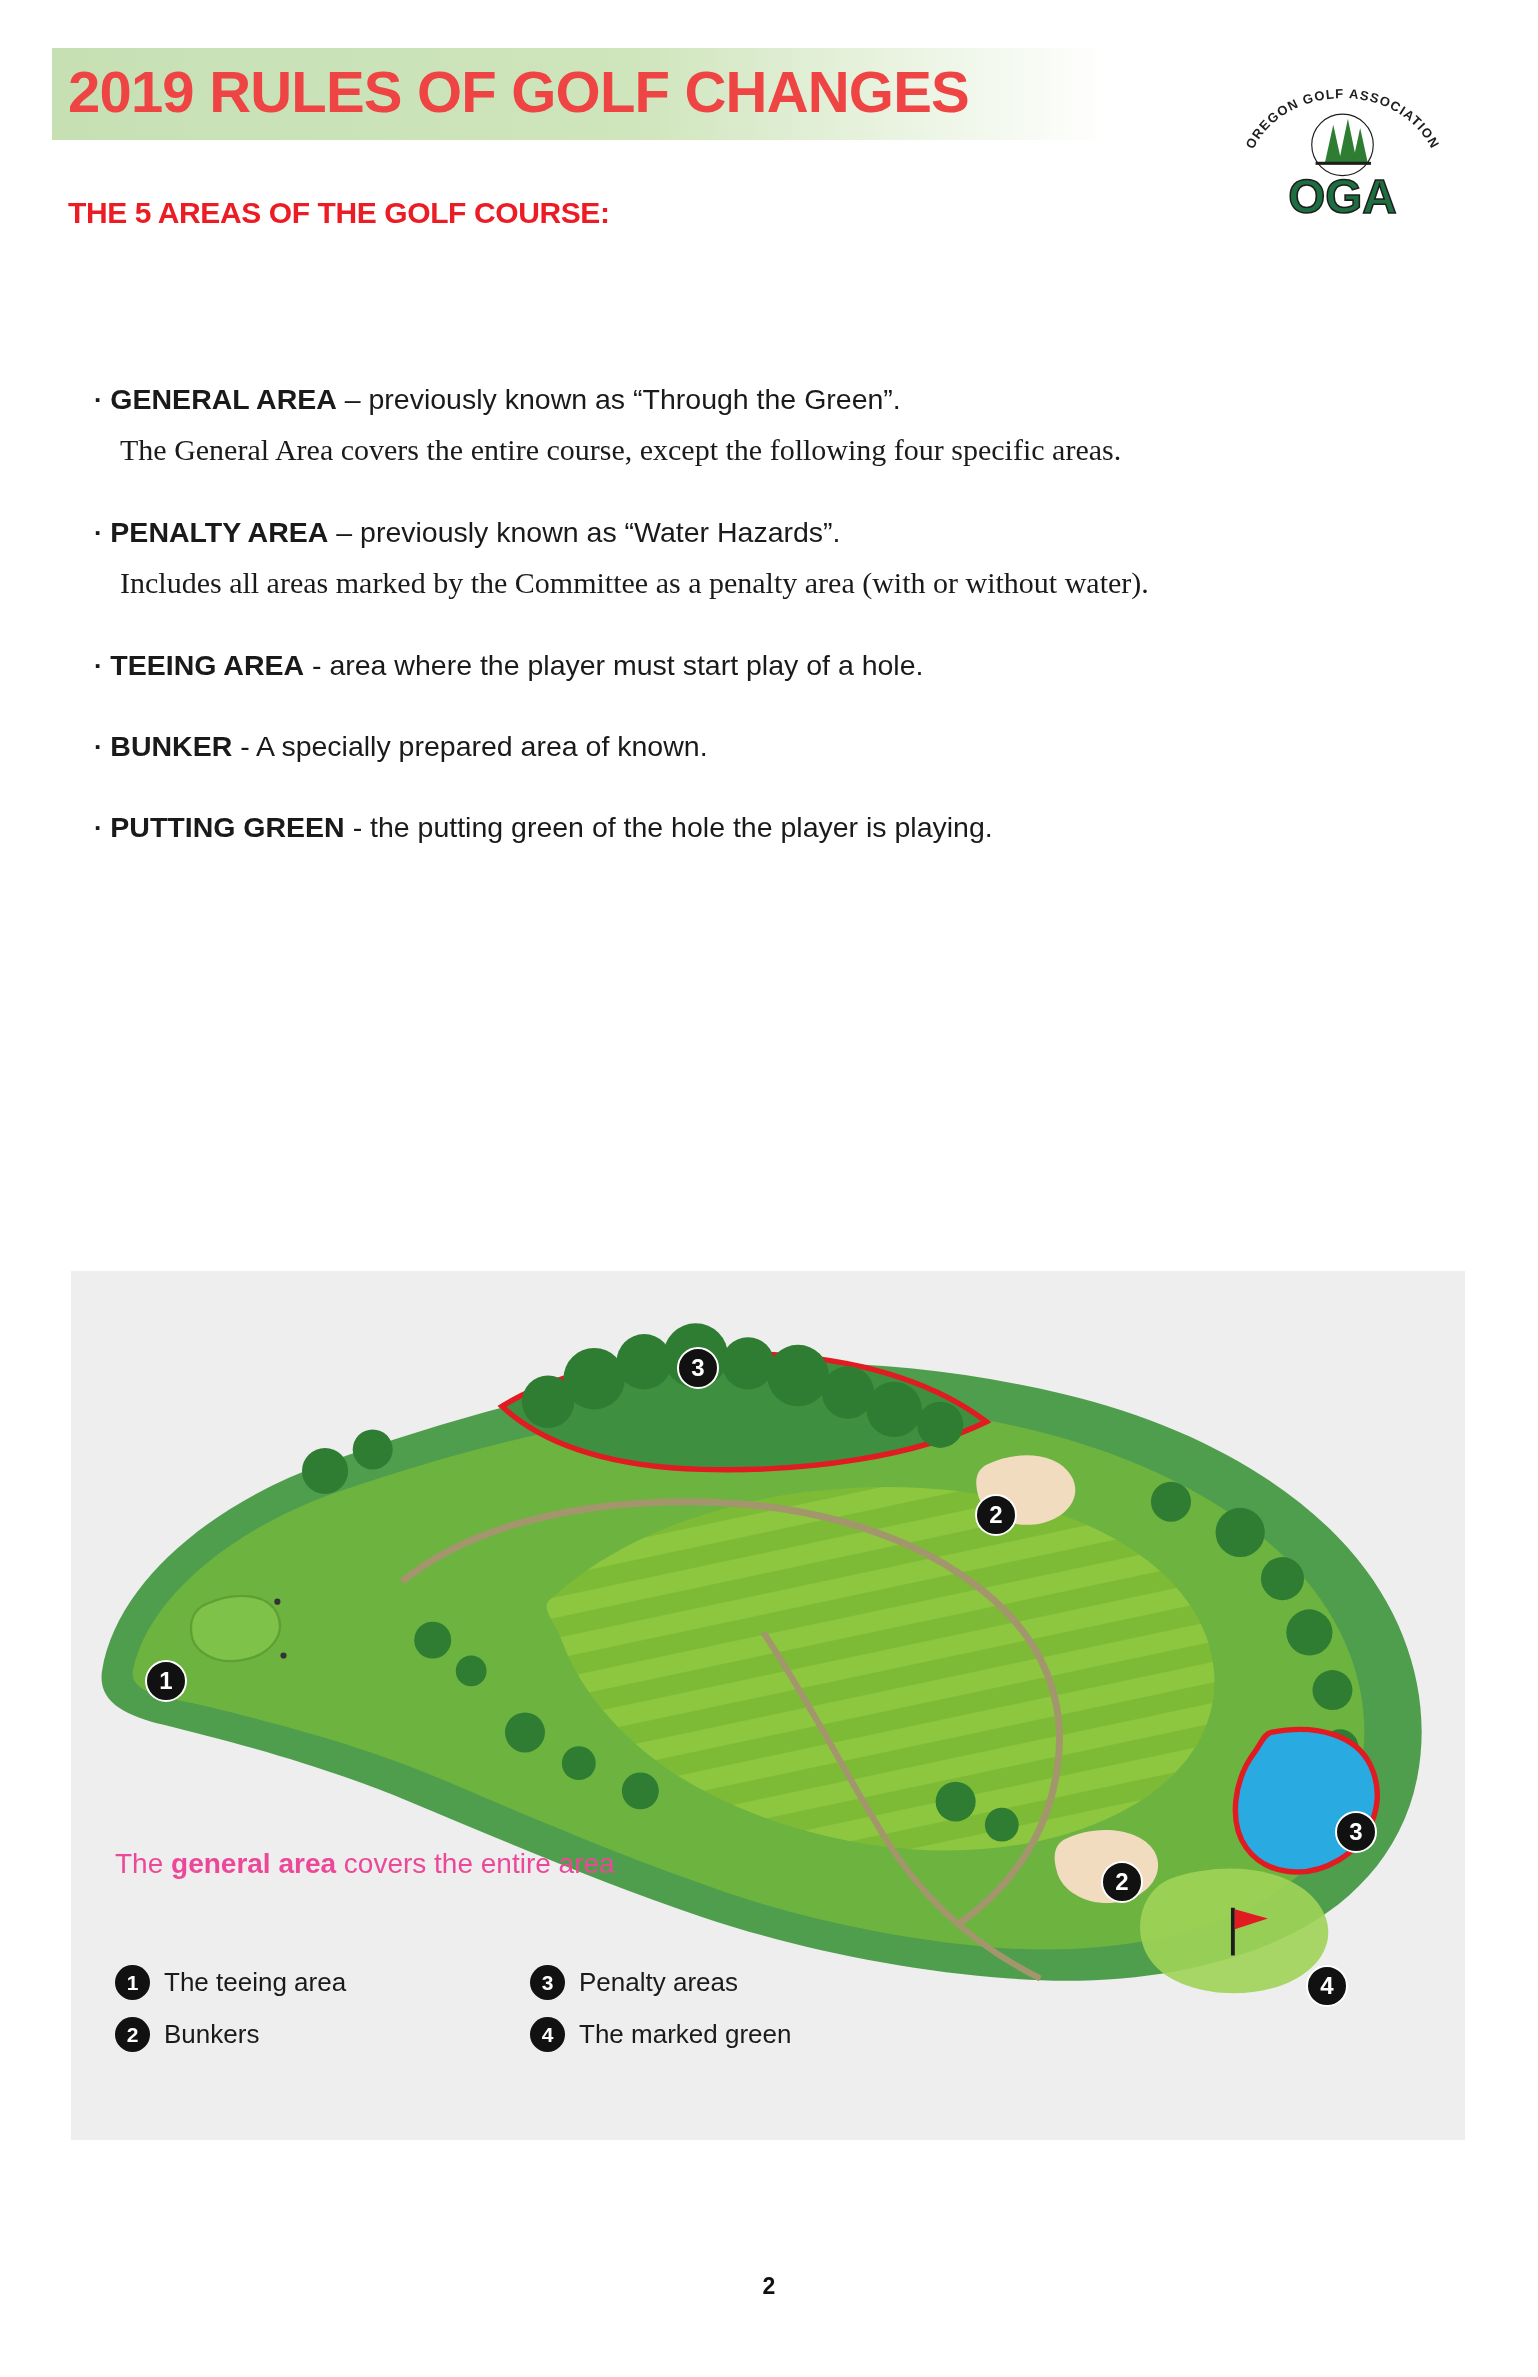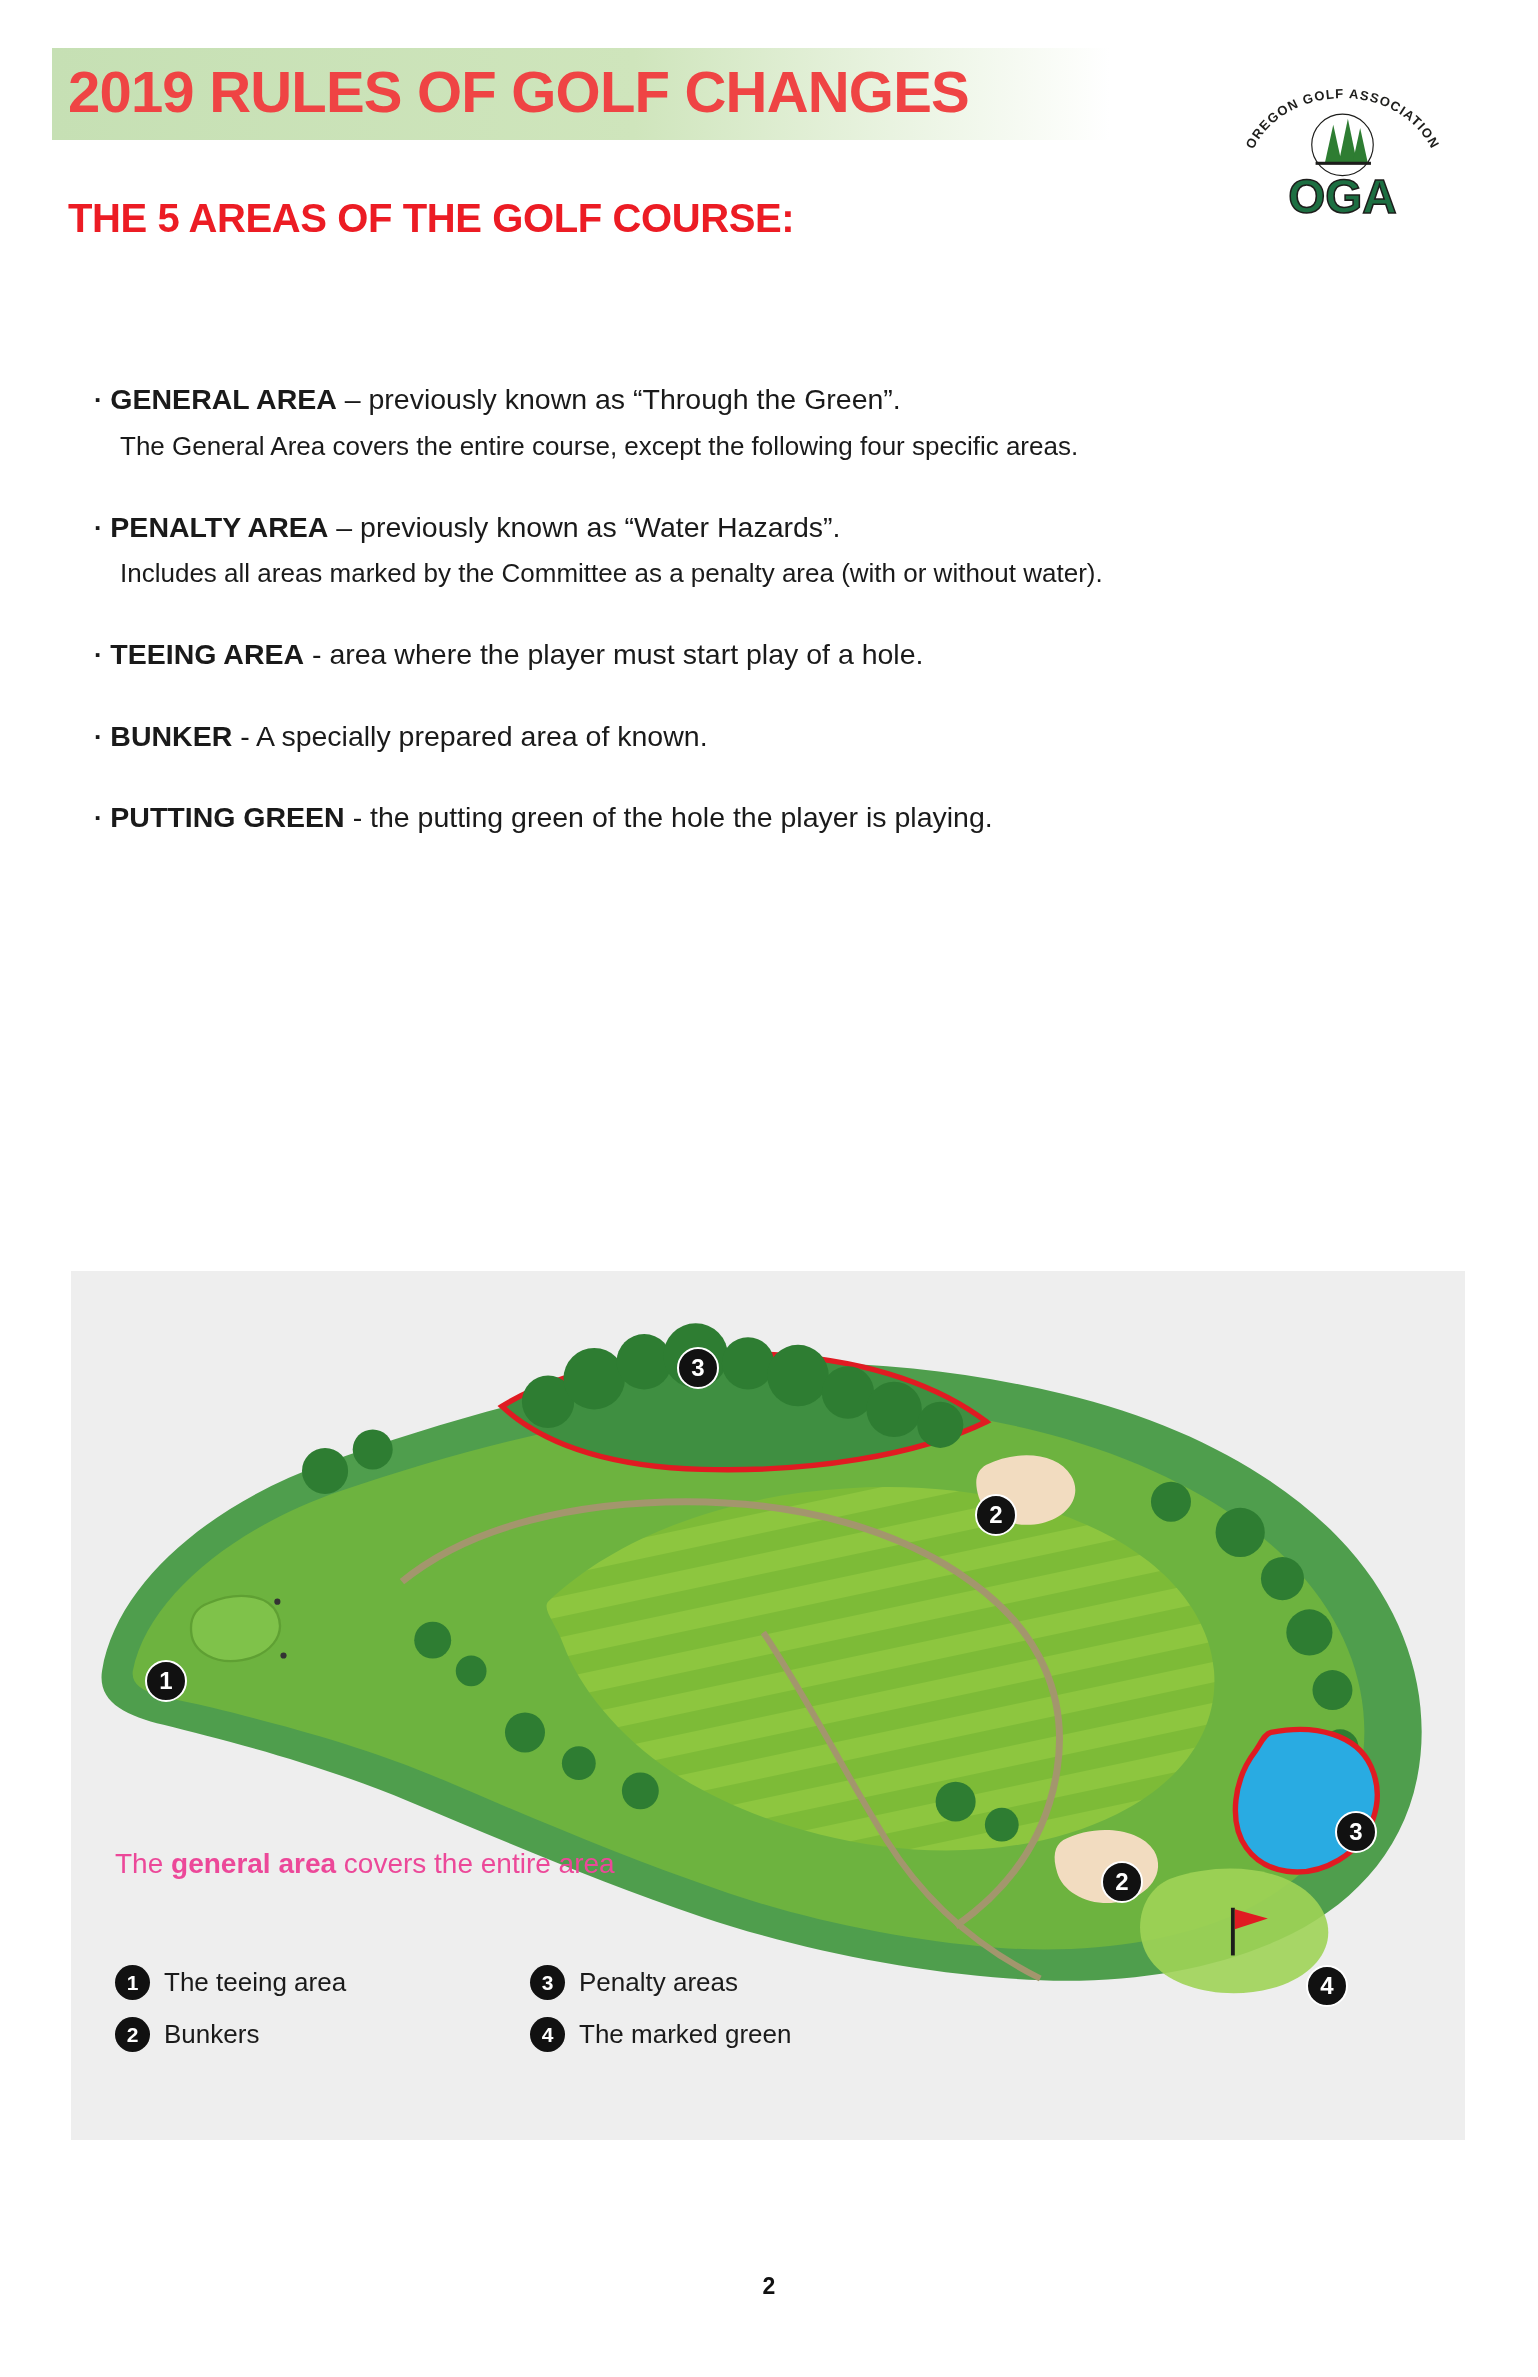--- a/index.html
+++ b/index.html
@@ -39,21 +39,21 @@
     font-weight: bold;
     letter-spacing: -0.8px;
     color: #ef4444;
     font-family: "Liberation Sans", sans-serif;
     white-space: nowrap;
   }
   .subtitle-text {
     position: absolute;
     left: 68px;
     top: 196px;
-    font-size: 40px;
+    font-size: 30px;
     font-weight: bold;
     color: #ec1c24;
     letter-spacing: -0.4px;
     white-space: nowrap;
   }
 
   
   .logo {
     position: absolute;
     left: 1231px;
@@ -80,26 +80,27 @@
   }
   .bullet {
     font-weight: bold;
     font-size: 26px;
     padding-right: 7.7px;
   }
   .term {
     font-weight: bold;
   }
   .rule-line2 {
-    font-size: 26px;
+    font-size: 30px;
     line-height: 1.3;
     color: #1a1a1a;
     margin-top: 12.3px;
     margin-left: 26px;
     white-space: nowrap;
+    font-family: Liberation Serif, serif;
   }
 
   
   .figure {
     position: absolute;
     left: 71px;
     top: 1271px;
     width: 1394px;
     height: 869px;
     background: #eeeeee;

